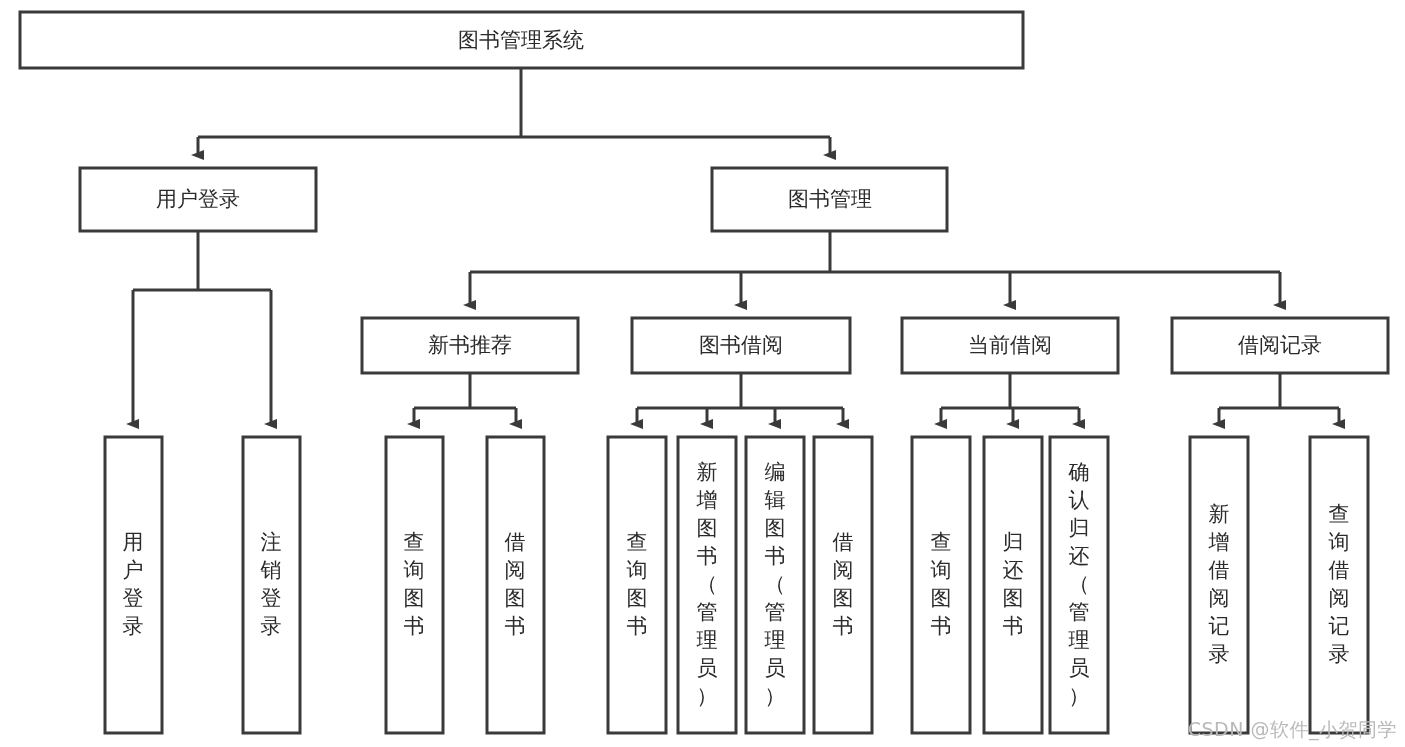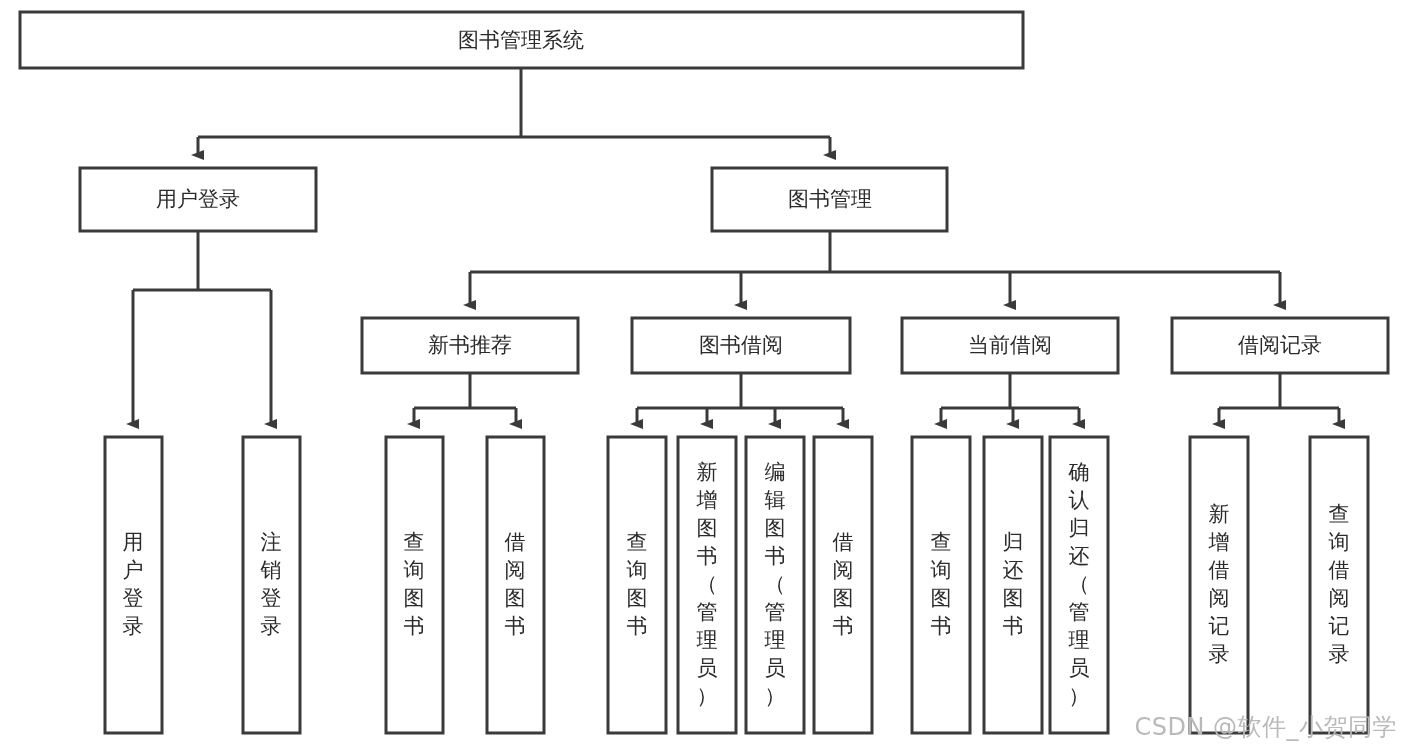--- a/index.html
+++ b/index.html
@@ -55,21 +55,21 @@
   }
   .arrow-head {
     fill: #3a3a3a;
     stroke: none;
   }
   .watermark {
     position: absolute;
     right: 8px;
     bottom: 4px;
     font-family: "DejaVu Sans", "Liberation Sans", sans-serif;
-    font-size: 24px;
+    font-size: 19px;
     color: #b9b9b9;
     white-space: nowrap;
     letter-spacing: 0.5px;
   }
 </style>
 </head>
 <body>
 
 <div id="diagram-root">
 

